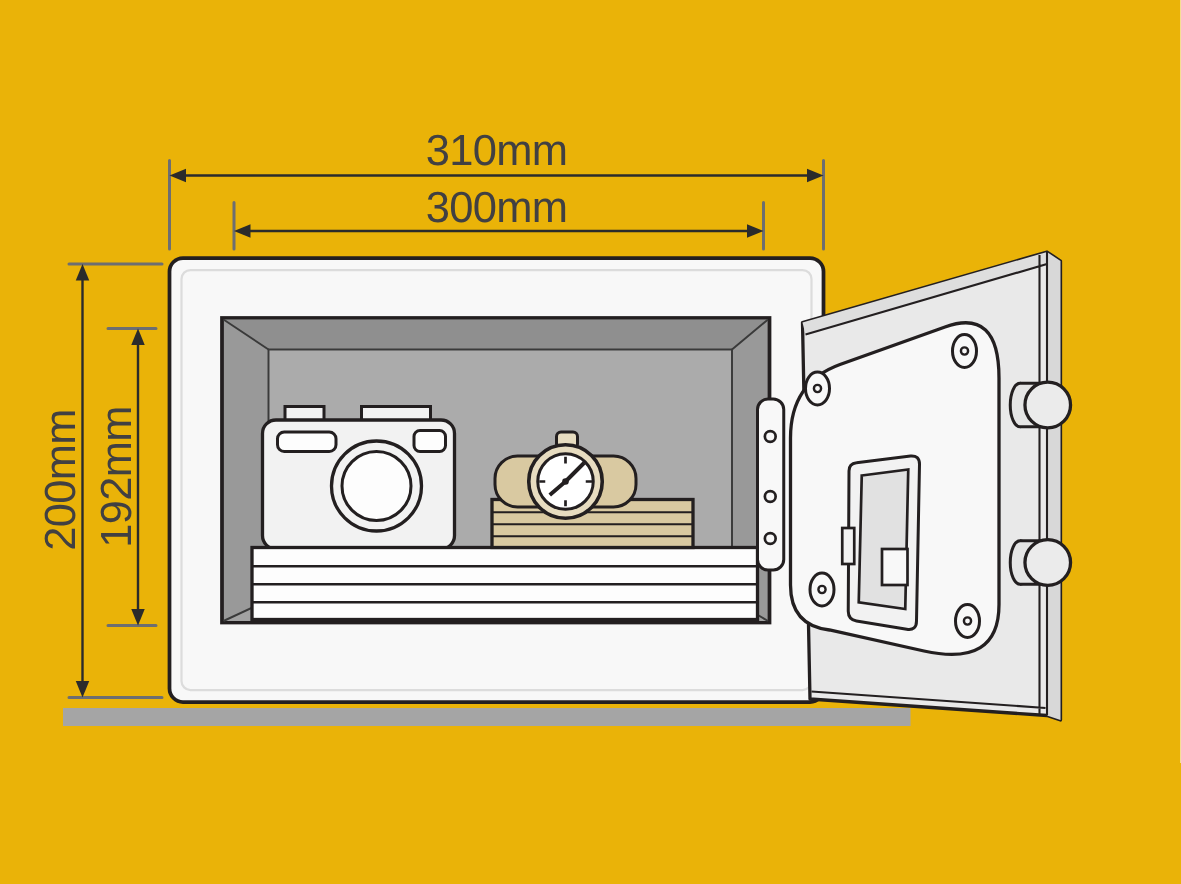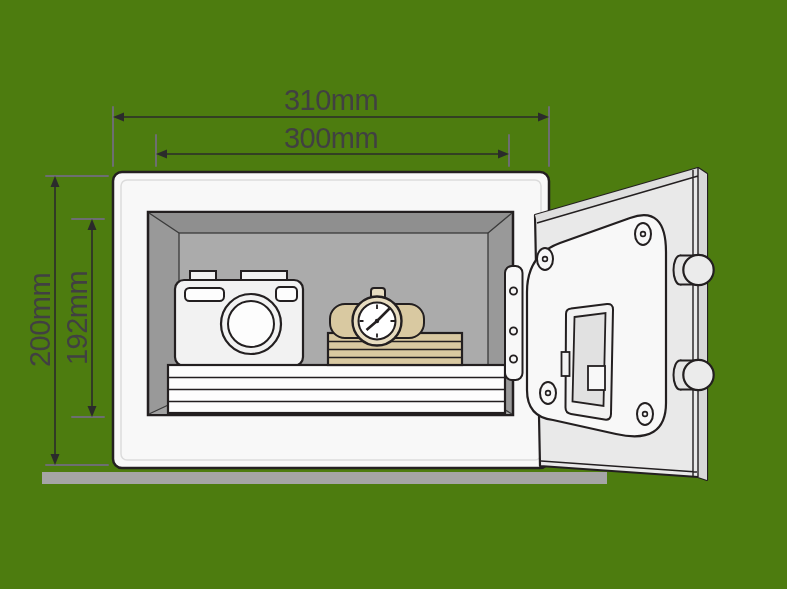--- a/index.html
+++ b/index.html
@@ -1,19 +1,19 @@
 <!DOCTYPE html>
 <html><head>
 <meta charset="utf-8">
 <style>
   html,body{margin:0;padding:0;background:#ffffff;}
   #stage{
     position:relative;
     width:787px;height:589px;
-    background:#4d7c0f;
+    background:#eab308;
     font-family:"Liberation Sans", sans-serif;
     overflow:hidden;
   }
   svg{position:absolute;left:0;top:0;}
   .dim-label{
     font-family:"Liberation Sans", sans-serif;
     font-size:29px;
     letter-spacing:-0.5px;
     fill:#414042;
   }

